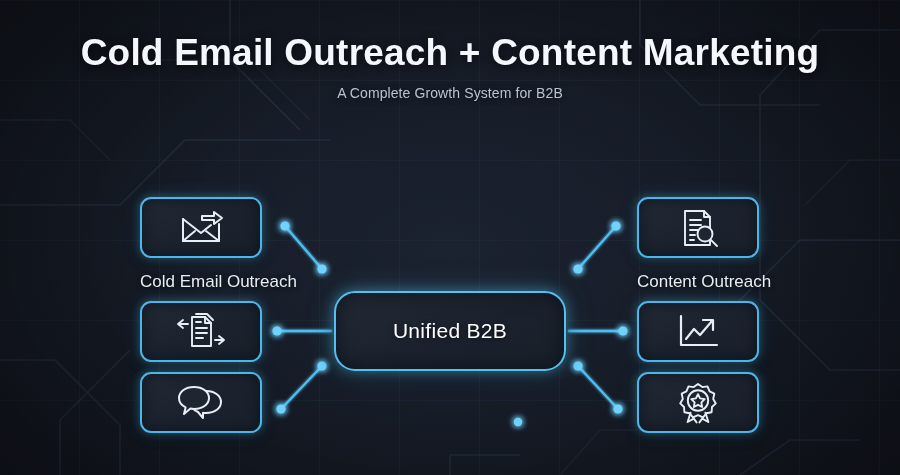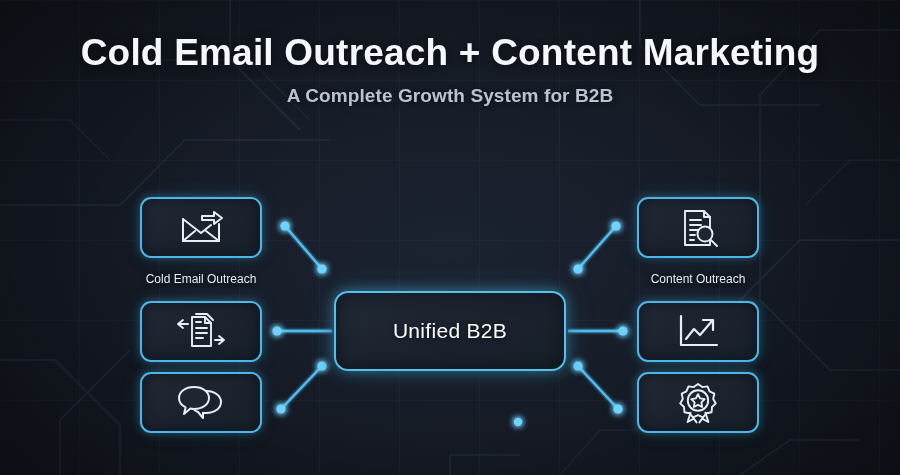--- a/index.html
+++ b/index.html
@@ -45,23 +45,23 @@
   #title {
     font-size:37px;
     font-weight:bold;
     color:#f4f7fb;
     letter-spacing:0.2px;
     text-shadow:0 2px 10px rgba(0,0,0,0.6);
     line-height:1.12;
   }
   #subtitle {
     margin-top:12px;
-    font-size:19px;
+    font-size:14px;
     color:#b9c3d1;
-    font-weight:bold;
+    font-weight:normal;
     letter-spacing:0.1px;
     text-shadow:0 1px 6px rgba(0,0,0,0.55);
   }
 
   
   #links { position:absolute; inset:0; z-index:3; pointer-events:none; }
 
   
   .node {
     position:absolute;
@@ -77,42 +77,42 @@
     display:flex;
     align-items:center;
     justify-content:center;
   }
   .node svg { display:block; }
 
   .side-node { width:122px; height:61px; }
 
   #center-node {
     width:232px; height:80px;
-    border-radius:14px;
+    border-radius:21px;
     border-color:#53c0ef;
     flex-direction:column;
     box-shadow:
       0 0 14px rgba(83,192,239,0.50),
       0 0 30px rgba(83,192,239,0.22),
       inset 0 0 20px rgba(10,16,24,0.85),
       0 5px 16px rgba(0,0,0,0.5);
   }
   .center-line {
     font-size:21px;
     color:#ffffff;
     font-weight:normal;
     line-height:1.22;
     letter-spacing:0.3px;
     text-shadow:0 1px 5px rgba(0,0,0,0.6);
   }
 
   .node-label {
     position:absolute;
     z-index:5;
-    font-size:12px;
+    font-size:17px;
     color:#e8edf4;
     white-space:nowrap;
     text-shadow:0 1px 5px rgba(0,0,0,0.75);
   }
 </style>
 </head>
 <body>
 
 <div id="stage">
 

